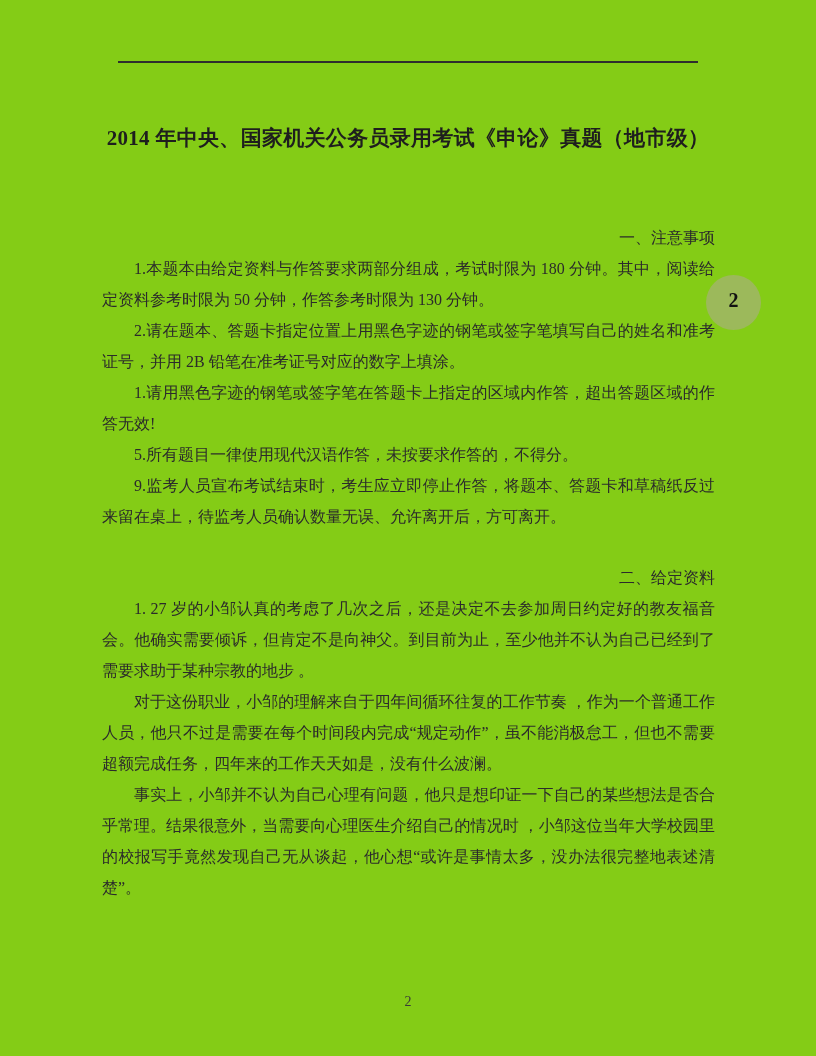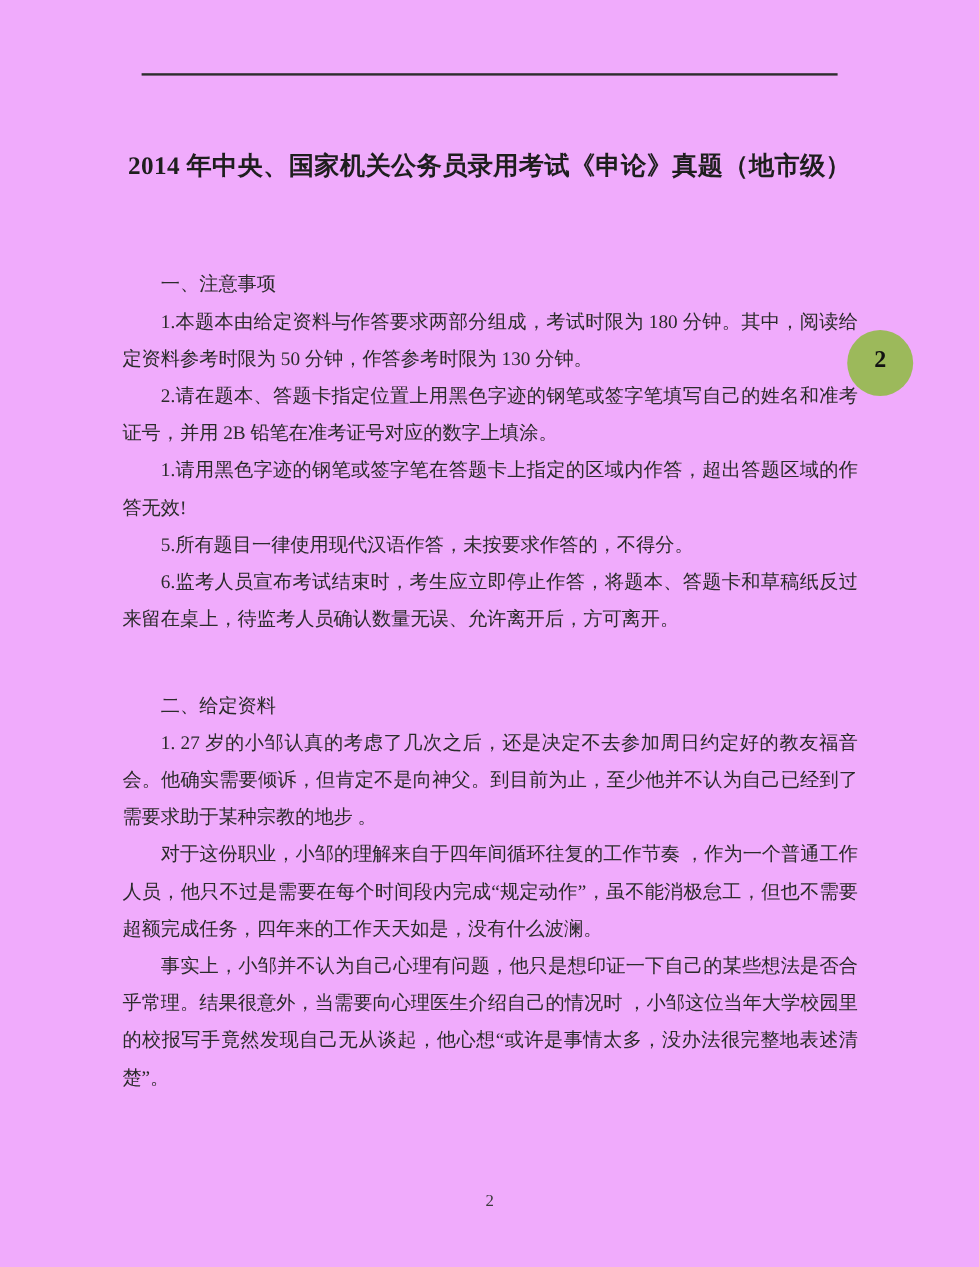--- a/index.html
+++ b/index.html
@@ -4,21 +4,21 @@
 <style>
   html, body {
     margin: 0;
     padding: 0;
     background: #ffffff;
   }
   .page {
     position: relative;
     width: 816px;
     height: 1056px;
-    background: #f0abfc;
+    background: #84cc16;
     font-family: "Liberation Serif", "DejaVu Serif", serif;
     color: #262626;
     overflow: hidden;
   }
   .header-rule {
     position: absolute;
     top: 61px;
     left: 118px;
     width: 580px;
     border-top: 2px solid #2e2e2e;
@@ -40,23 +40,24 @@
     top: 222px;
     left: 102px;
     width: 613px;
     font-size: 16px;
     line-height: 31px;
     color: #2b2b2b;
   }
   .section-heading {
     margin: 0;
     text-indent: 2em;
+    text-align: right;
   }
   .section-heading.gap-before {
-    margin-top: 41px;
+    margin-top: 30px;
   }
   .body-paragraph {
     margin: 0;
     text-indent: 2em;
     text-align: justify;
   }
   .badge {
     position: absolute;
     left: 706px;
     top: 275px;
@@ -89,21 +90,21 @@
 <div class="page">
   <div class="header-rule"></div>
   <h1 class="doc-title">2014 年中央、国家机关公务员录用考试《申论》真题（地市级）</h1>
 
   <div class="doc-body" id="sections">
       <div class="section-heading">一、注意事项</div>
       <p class="body-paragraph">1.本题本由给定资料与作答要求两部分组成，考试时限为 180 分钟。其中，阅读给定资料参考时限为 50 分钟，作答参考时限为 130 分钟。</p>
       <p class="body-paragraph">2.请在题本、答题卡指定位置上用黑色字迹的钢笔或签字笔填写自己的姓名和准考证号，并用 2B 铅笔在准考证号对应的数字上填涂。</p>
       <p class="body-paragraph">1.请用黑色字迹的钢笔或签字笔在答题卡上指定的区域内作答，超出答题区域的作答无效!</p>
       <p class="body-paragraph">5.所有题目一律使用现代汉语作答，未按要求作答的，不得分。</p>
-      <p class="body-paragraph">6.监考人员宣布考试结束时，考生应立即停止作答，将题本、答题卡和草稿纸反过来留在桌上，待监考人员确认数量无误、允许离开后，方可离开。</p>
+      <p class="body-paragraph">9.监考人员宣布考试结束时，考生应立即停止作答，将题本、答题卡和草稿纸反过来留在桌上，待监考人员确认数量无误、允许离开后，方可离开。</p>
       <div class="section-heading gap-before">二、给定资料</div>
       <p class="body-paragraph">1. 27 岁的小邹认真的考虑了几次之后，还是决定不去参加周日约定好的教友福音会。他确实需要倾诉，但肯定不是向神父。到目前为止，至少他并不认为自己已经到了需要求助于某种宗教的地步 。</p>
       <p class="body-paragraph">对于这份职业，小邹的理解来自于四年间循环往复的工作节奏 ，作为一个普通工作人员，他只不过是需要在每个时间段内完成“规定动作”，虽不能消极怠工，但也不需要超额完成任务，四年来的工作天天如是，没有什么波澜。</p>
       <p class="body-paragraph">事实上，小邹并不认为自己心理有问题，他只是想印证一下自己的某些想法是否合乎常理。结果很意外，当需要向心理医生介绍自己的情况时 ，小邹这位当年大学校园里的校报写手竟然发现自己无从谈起，他心想“或许是事情太多，没办法很完整地表述清楚”。</p>
     </div>
 
   <div class="badge" id="badge" style="background: rgb(156, 185, 91);">
     <span>2</span>
   </div>
 

